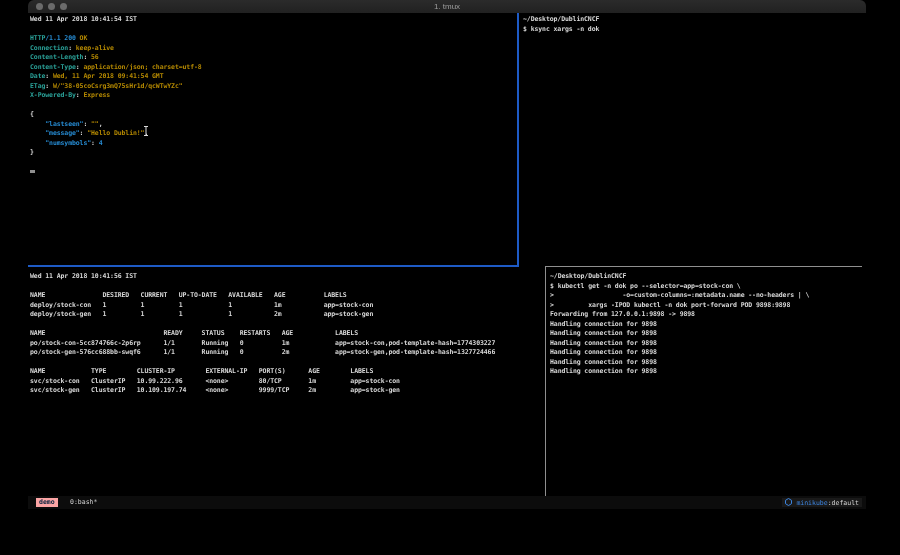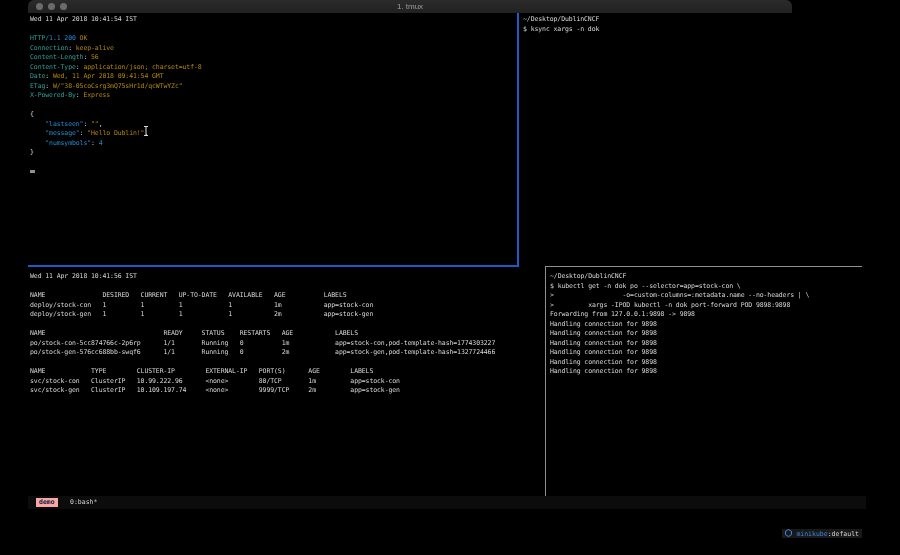--- a/index.html
+++ b/index.html
@@ -1,39 +1,39 @@
 <!DOCTYPE html>
 <html><head>
 <meta charset="utf-8">
 <style>
   html,body{margin:0;padding:0;background:#000;}
   #screen{position:relative;width:900px;height:555px;background:#000;overflow:hidden;
           font-family:"DejaVu Sans Mono",monospace;}
   .abs{position:absolute;}
   
-  #titlebar{left:28px;top:0;width:764px;height:13px;background:linear-gradient(#2b2b2b,#212121);
+  #titlebar{left:28px;top:0;width:838px;height:13px;background:linear-gradient(#2b2b2b,#212121);
             border-radius:6px 6px 0 0;border-bottom:1px solid #000;}
   .light{position:absolute;top:3px;width:7px;height:7px;border-radius:50%;background:#6b6b6b;}
   #win-title{position:absolute;left:0;right:0;top:2px;text-align:center;color:#9d9d9d;
              font-family:"Liberation Sans",sans-serif;font-size:8px;}
   
   .pane{font-size:6.5px;line-height:9.5px;letter-spacing:-0.1px;white-space:pre;color:#d8d8d8;}
-  .pane .line{height:9.5px;}
+  .pane .line{height:9.5px;font-weight:bold;}
   .c-w{color:#d8d8d8}.c-t{color:#2aa198}.c-y{color:#b58900}.c-b{color:#268bd2}
   
   .bord-blue{background:#1e5bc6;}
   .bord-gray{background:#8f8f8f;}
   
   #statusbar{left:28px;top:496px;width:838px;height:13px;background:#0c0c0c;
              font-size:6.5px;line-height:13px;color:#cfcfcf;}
   #session-chip{position:absolute;left:8px;top:2px;height:9px;line-height:9px;
                 background:#fca5a5;color:#07203d;padding:0 3px;font-weight:bold;}
   #window-label{position:absolute;left:42px;top:2px;height:9px;line-height:9px;color:#d3d3d3;}
   #kube-chip{position:absolute;right:4px;top:2px;height:9px;line-height:9px;background:#191919;
-             padding:0 3px;margin-top:31px;}
+             padding:0 3px;}
   #kube-chip .ctx{color:#3d85e0;}
   #kube-chip .ns{color:#d3d3d3;}
   
   #term-cursor{left:30px;top:170px;width:5px;height:3px;background:#8f8f8f;}
   #mouse-ibeam{left:143px;top:126px;}
 </style>
 </head>
 <body>
 
 <div id="screen">

